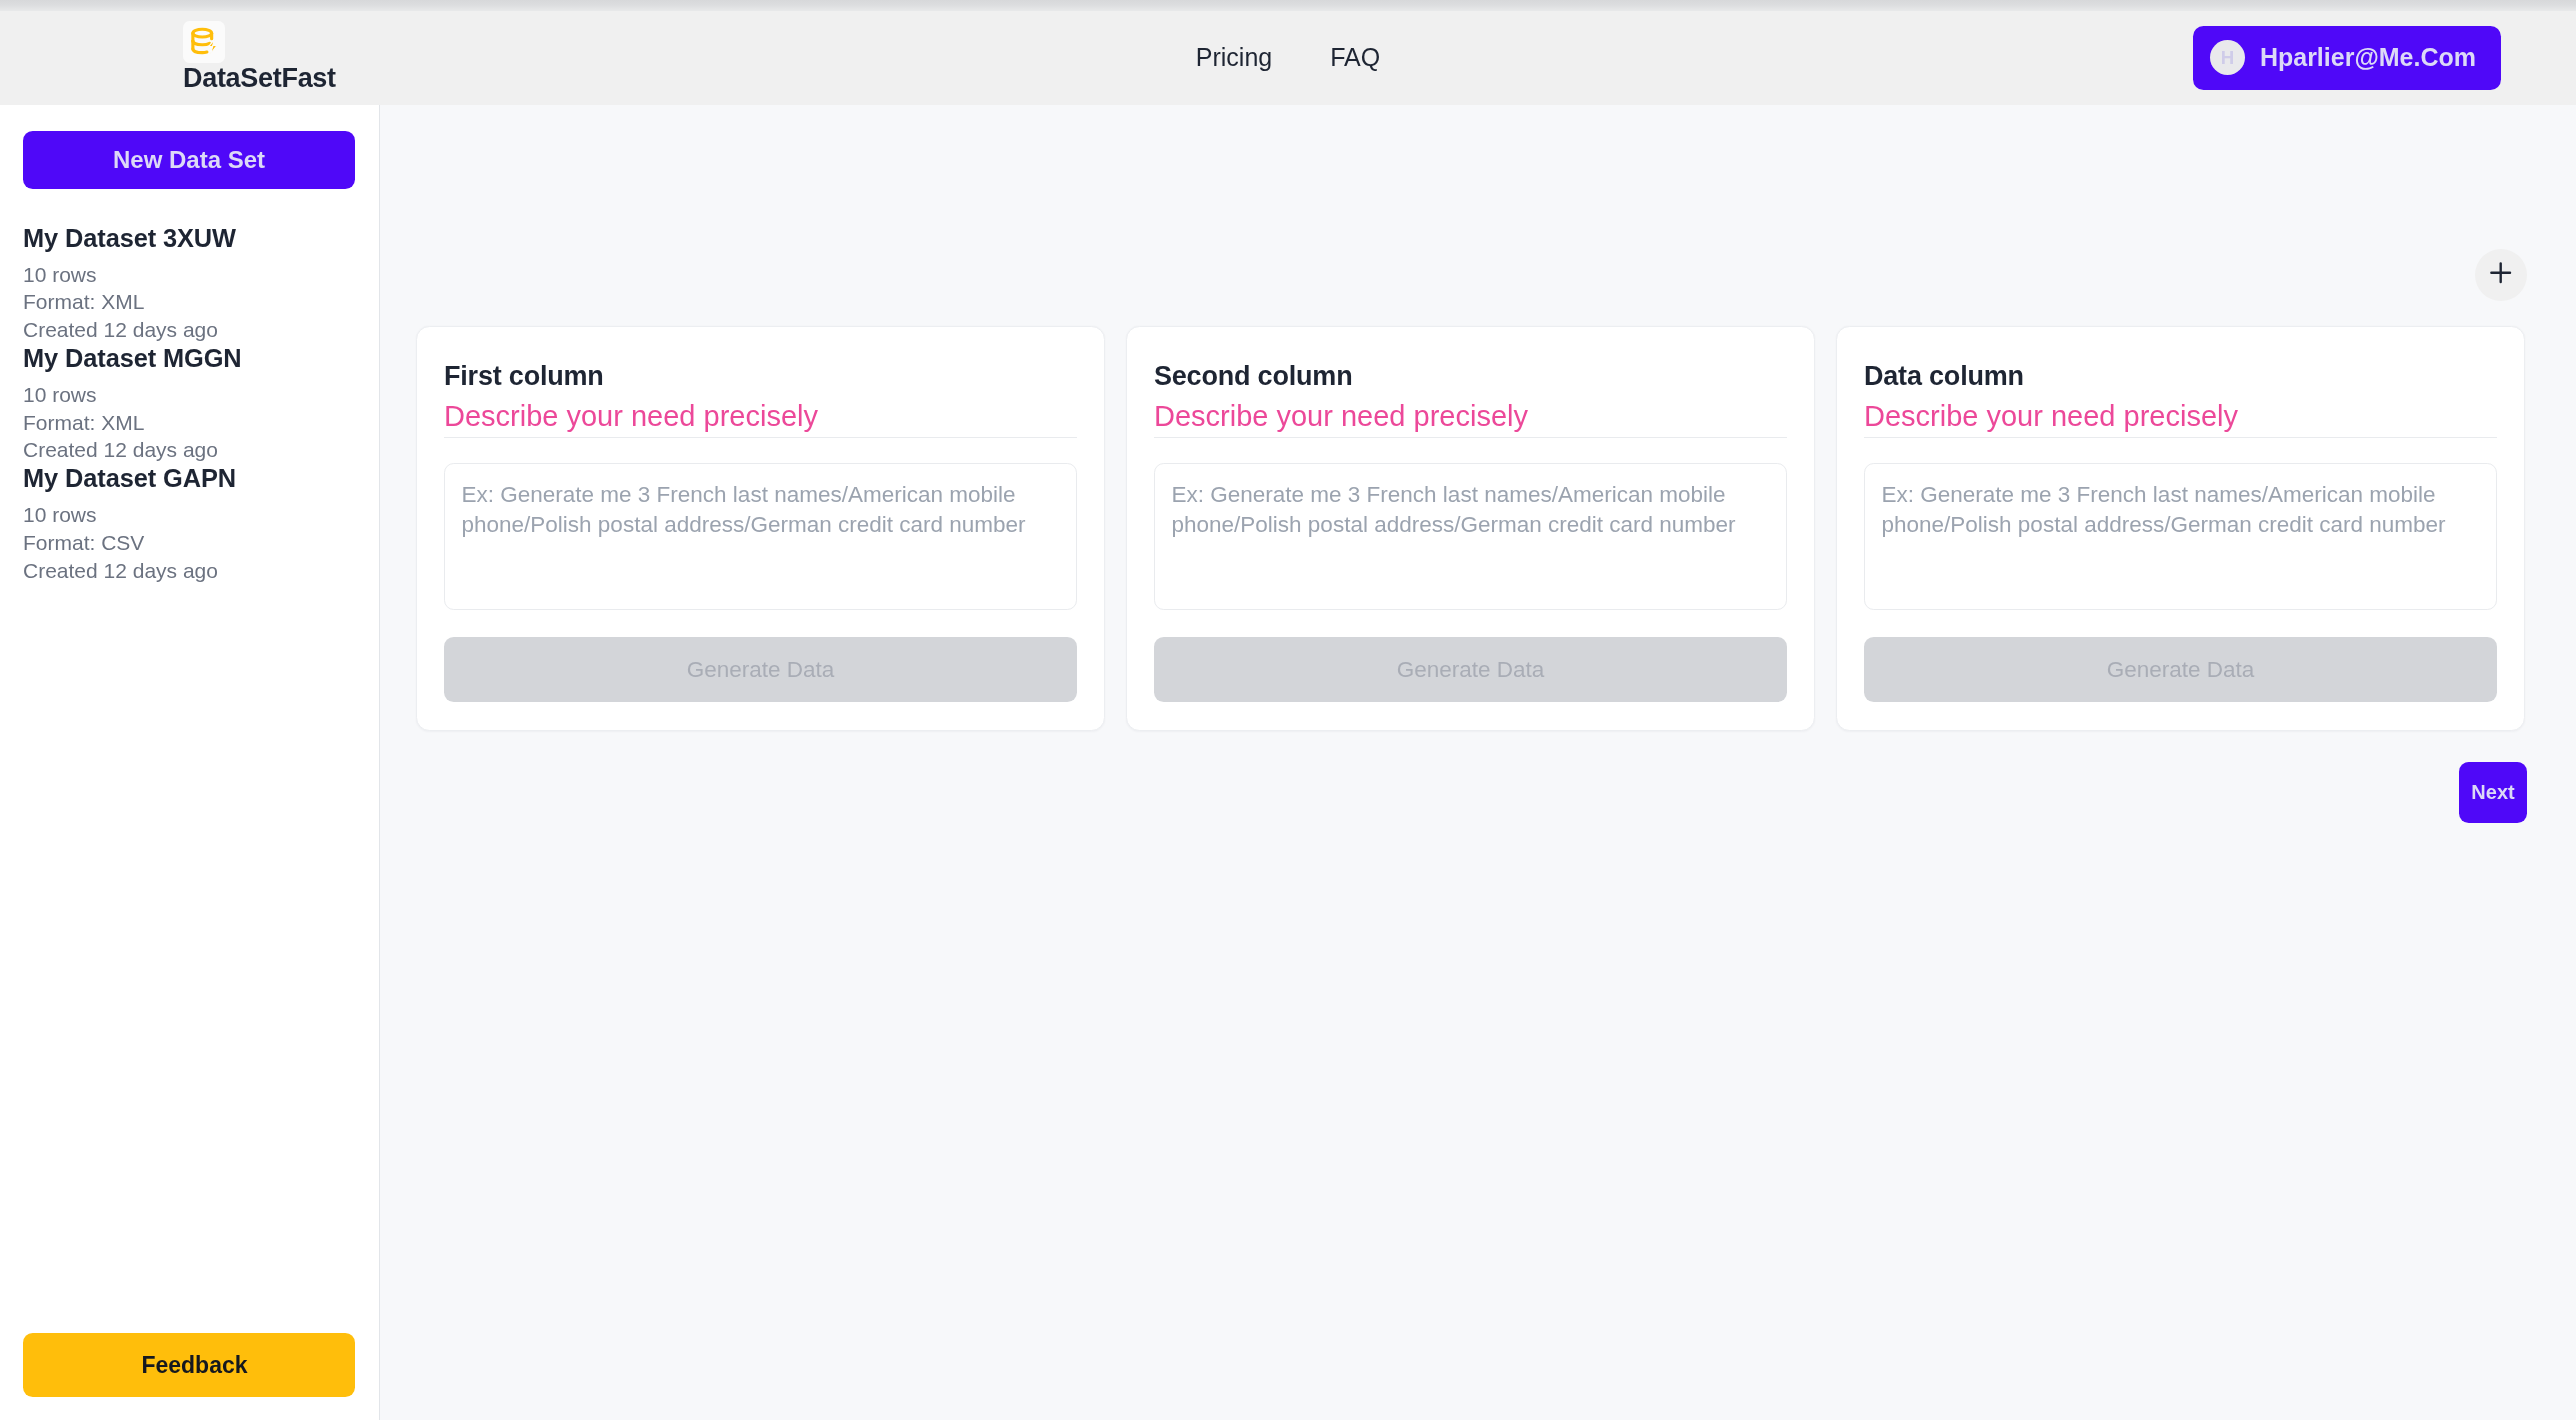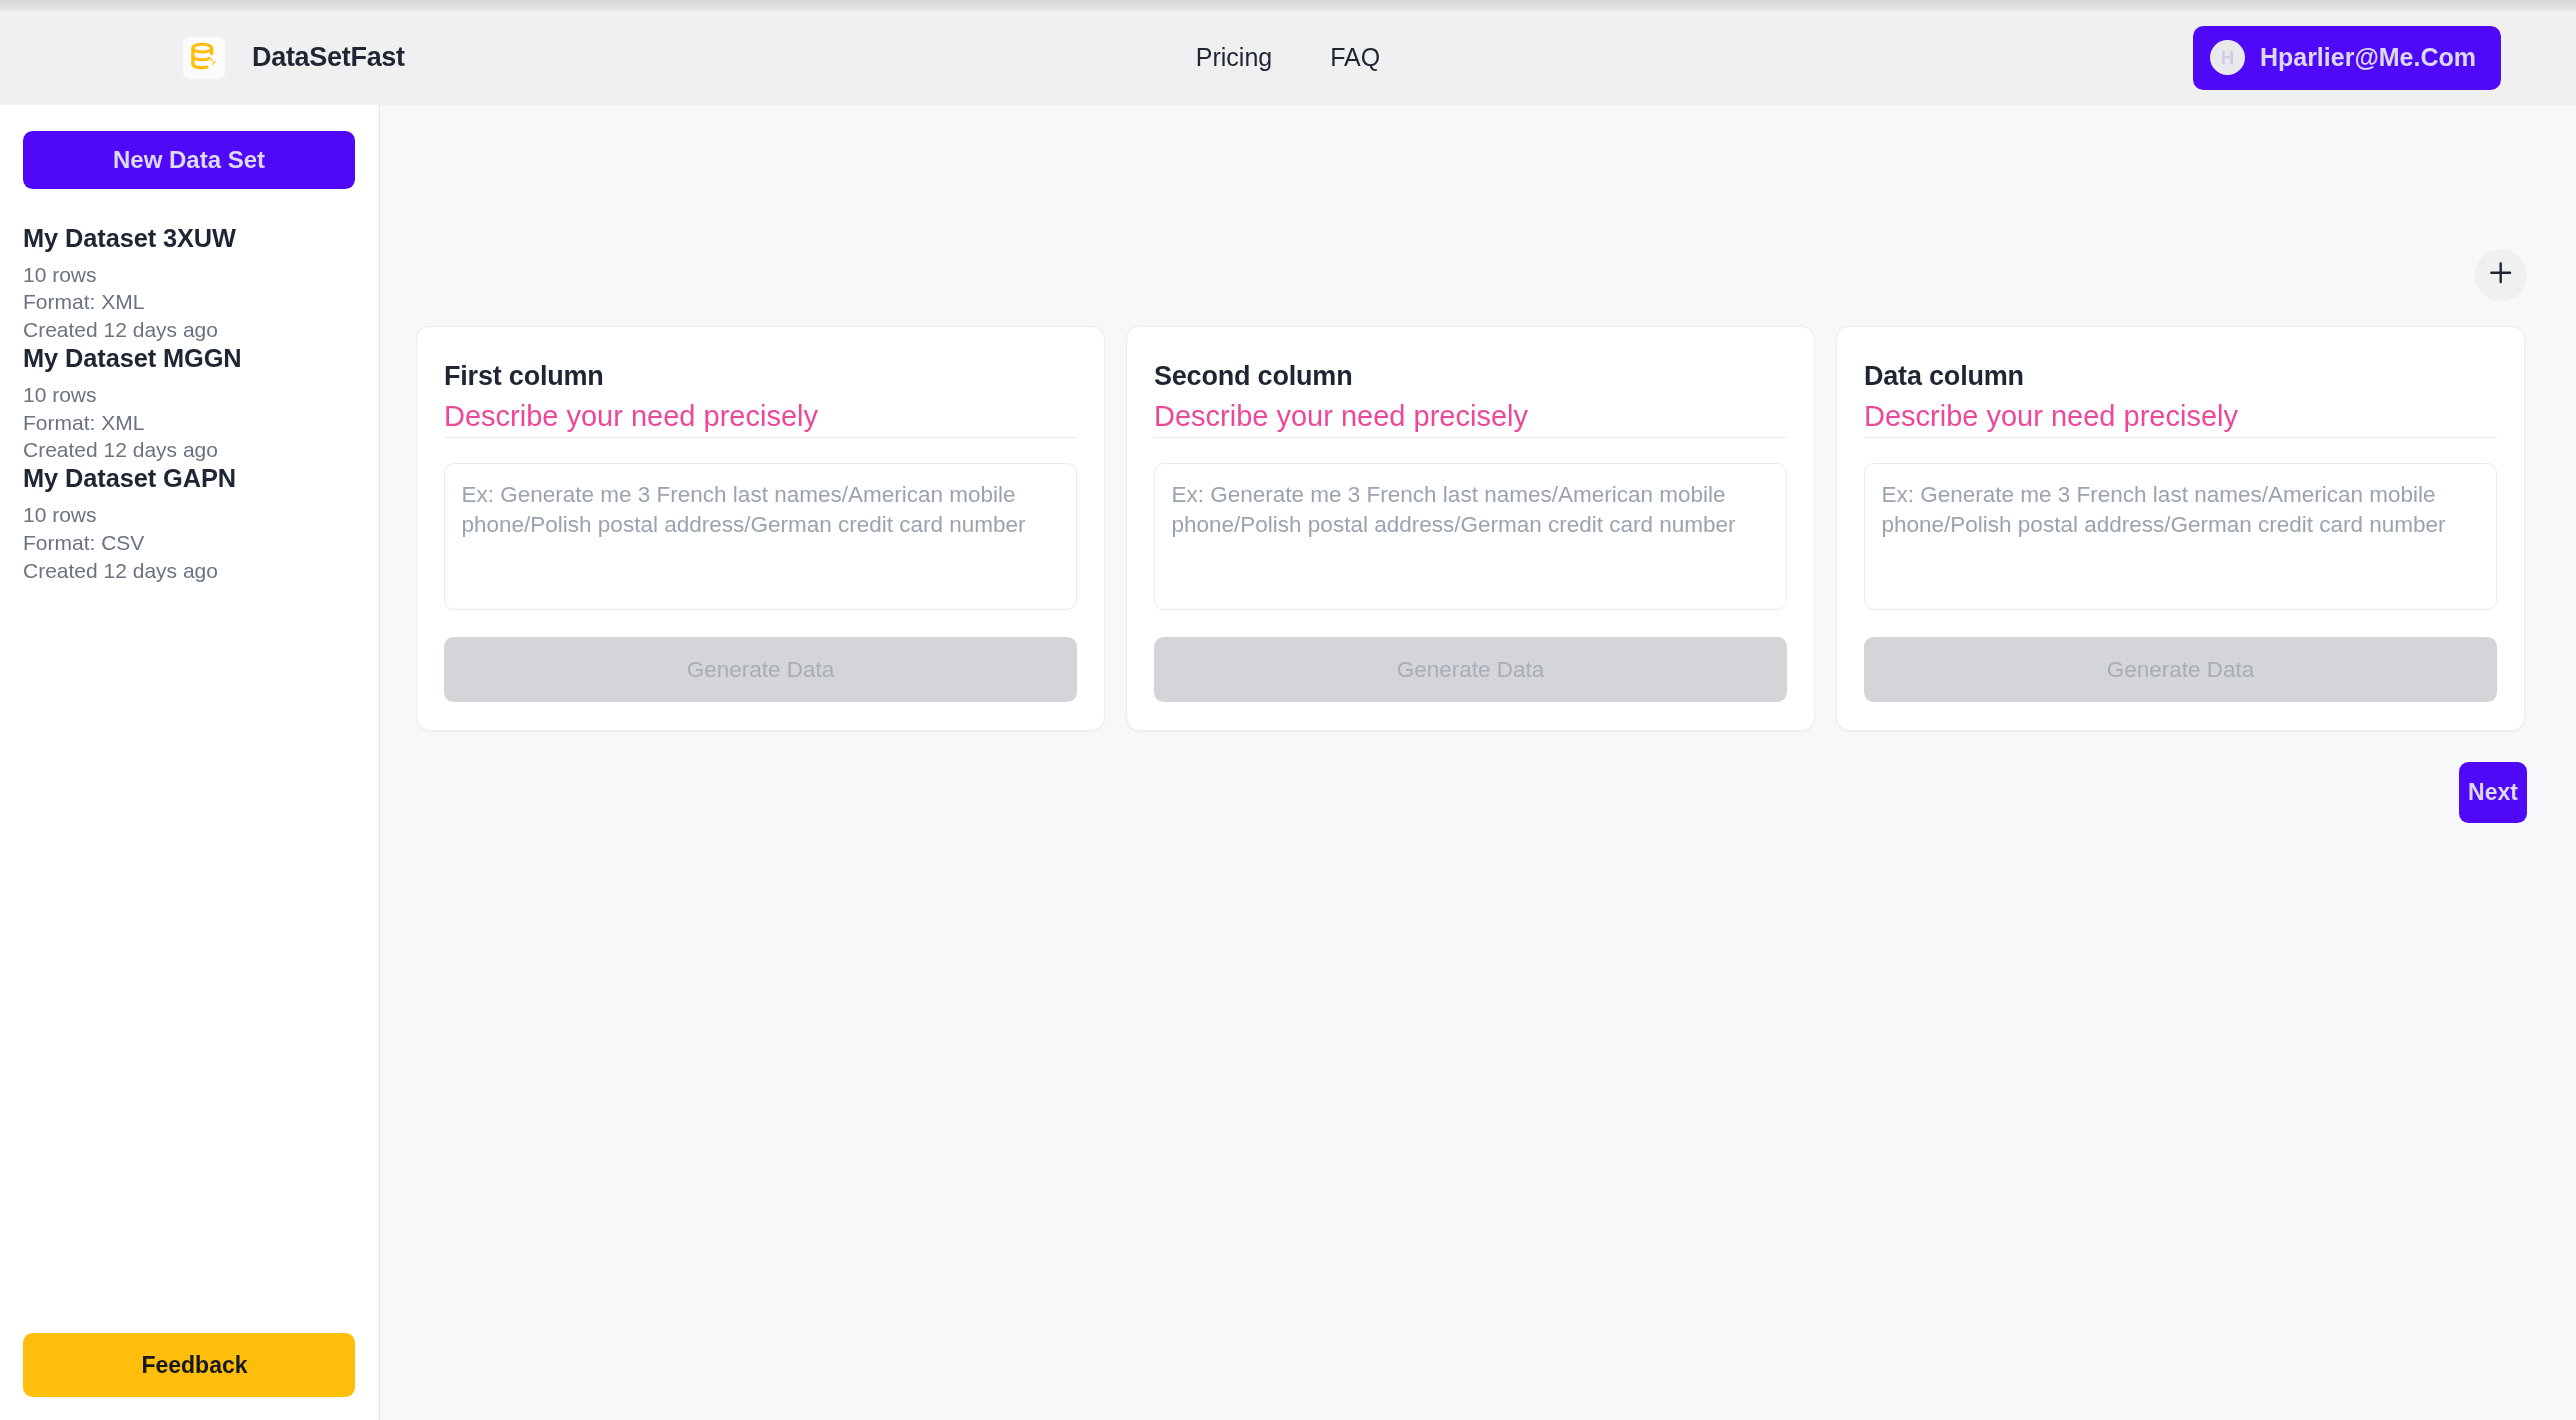--- a/index.html
+++ b/index.html
@@ -29,24 +29,24 @@
     height: 94px;
     background: #f0f0f0;
     display: flex;
     align-items: center;
     position: relative;
     width: 100%;
   }
 
   .brand {
     display: flex;
-    align-items: center;
-    gap: 27px;
+    gap: 0;
     margin-left: 183px;
     cursor: pointer;
+    flex-direction: column;
   }
 
   .brand-logo {
     width: 42px;
     height: 42px;
     background: #fbfbfb;
     border-radius: 6.7px;
     display: flex;
     align-items: center;
     justify-content: center;
@@ -290,21 +290,21 @@
     padding: 31px 49px 0 0;
   }
 
   .next-btn {
     background: #4f08f8;
     border: none;
     border-radius: 9.7px;
     width: 68px;
     height: 61px;
     color: #dcd9f7;
-    font-size: 23px;
+    font-size: 20px;
     font-weight: bold;
     font-family: "Liberation Sans", sans-serif;
     cursor: pointer;
     display: flex;
     align-items: center;
     justify-content: center;
   }
 </style>
 </head>
 <body>

